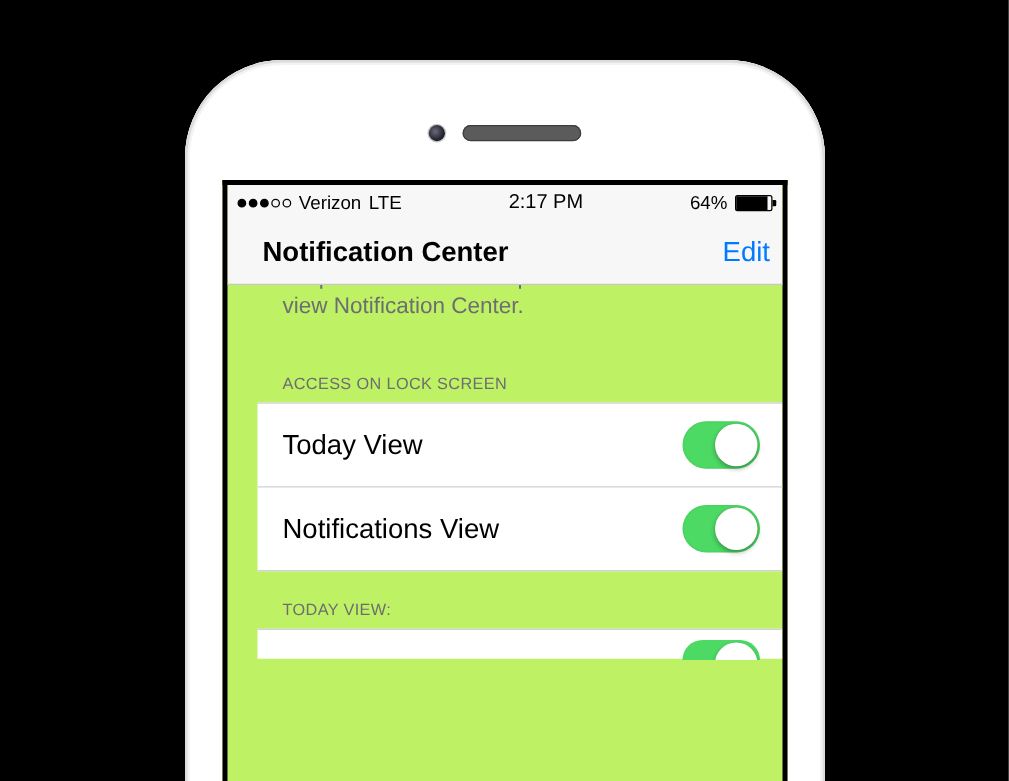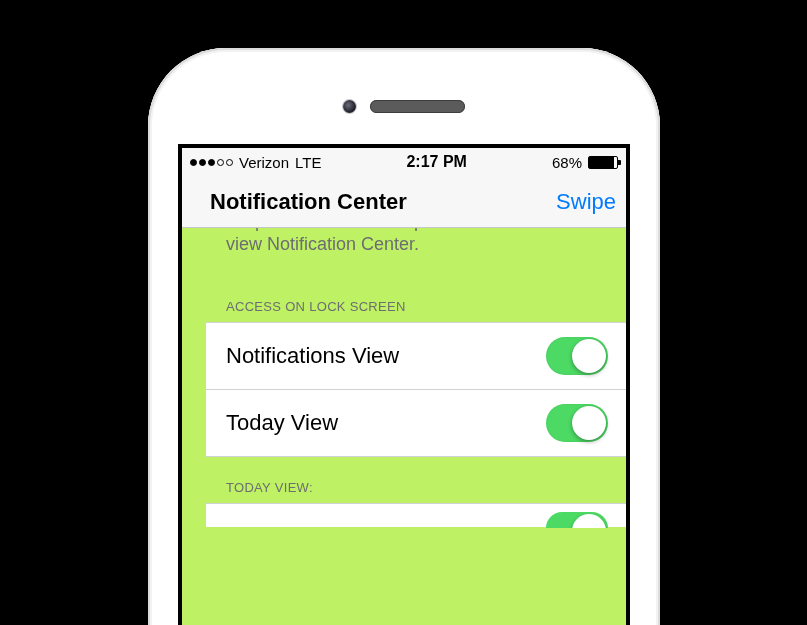--- a/index.html
+++ b/index.html
@@ -75,21 +75,21 @@
   .signal .dot.fill { background: #000; }
   .battery {
     width: 30px; height: 13px; border: 1.5px solid #000; border-radius: 2px;
     position: relative;
   }
   .battery::after {
     content: ""; position: absolute; right: -4px; top: 3px;
     width: 2.5px; height: 5px; background: #000; border-radius: 0 1px 1px 0;
   }
   .battery .level { height: 100%; background: #000; width: 90%; }
-  .sb-time { font-weight: 700; font-size: 16px; }
+  .sb-time { font-weight: 400; font-size: 16px; }
 
   
   .navbar {
     height: 52px;
     background: #f7f7f8;
     border-bottom: 1px solid #c7c7c9;
     display: flex;
     align-items: center;
     justify-content: space-between;
     padding: 0 10px 0 4px;
@@ -193,55 +193,55 @@
             <span class="dot fill"></span>
             <span class="dot fill"></span>
             <span class="dot"></span>
             <span class="dot"></span>
           </div>
           <span>Verizon</span>
           <span>LTE</span>
         </div>
         <div class="sb-time">2:17 PM</div>
         <div class="sb-right">
-          <span>68%</span>
+          <span>64%</span>
           <div class="battery">
             <div class="level"></div>
           </div>
         </div>
       </div>
 
       <div class="navbar">
         <div class="title">Notification Center</div>
-        <div class="edit">Swipe</div>
+        <div class="edit">Edit</div>
       </div>
 
       <div class="content">
         <div class="scroll-inner">
           <div class="help-text">
             <span>Swipe down from the top of the screen to</span><br>
             <span>view Notification Center.</span>
           </div>
 
           <div class="group-header">ACCESS ON LOCK SCREEN</div>
 
           <div class="cell">
+            <span>Today View</span>
+            <div class="switch">
+              <div class="knob"></div>
+            </div>
+          </div>
+
+          <div class="cell">
             <span>Notifications View</span>
             <div class="switch">
               <div class="knob"></div>
             </div>
           </div>
 
-          <div class="cell">
-            <span>Today View</span>
-            <div class="switch">
-              <div class="knob"></div>
-            </div>
-          </div>
-
           <div class="group-header">TODAY VIEW:</div>
 
           <div class="partial-cell">
             <div class="partial-switch">
               <div class="knob"></div>
             </div>
           </div>
         </div>
       </div>
 

